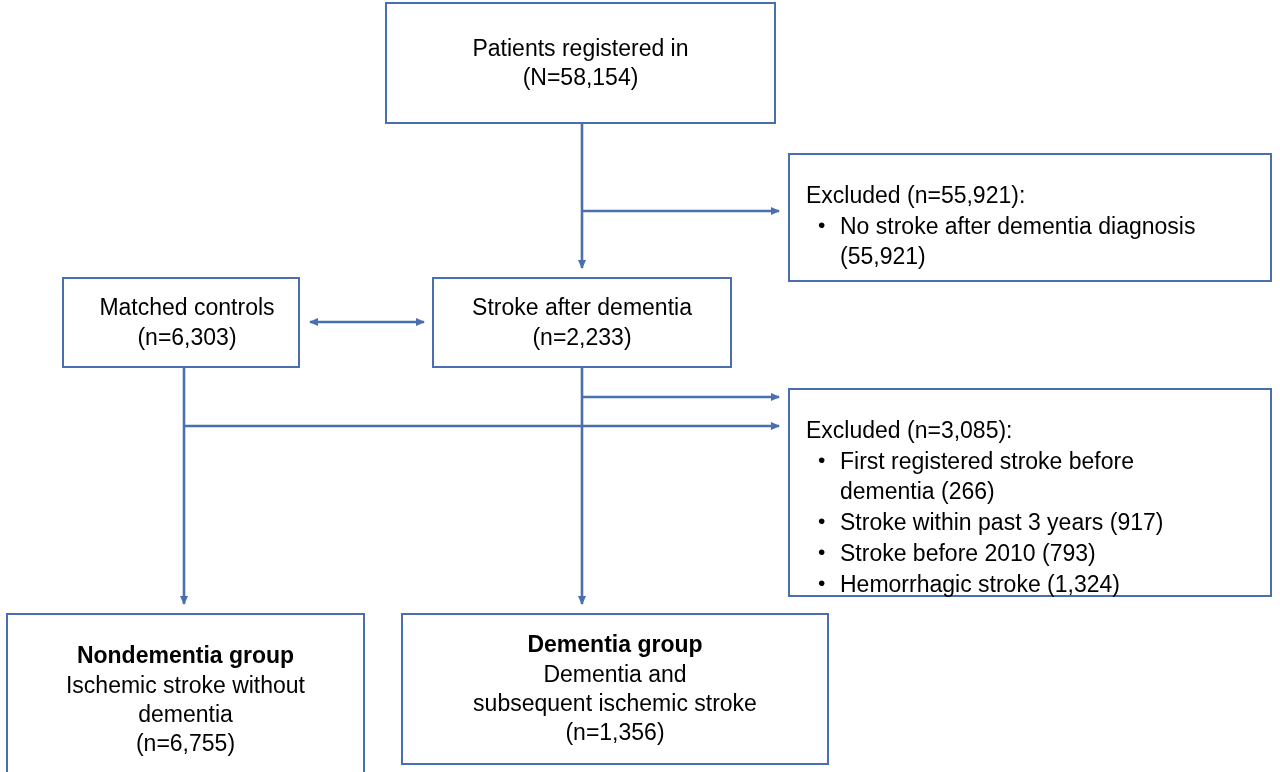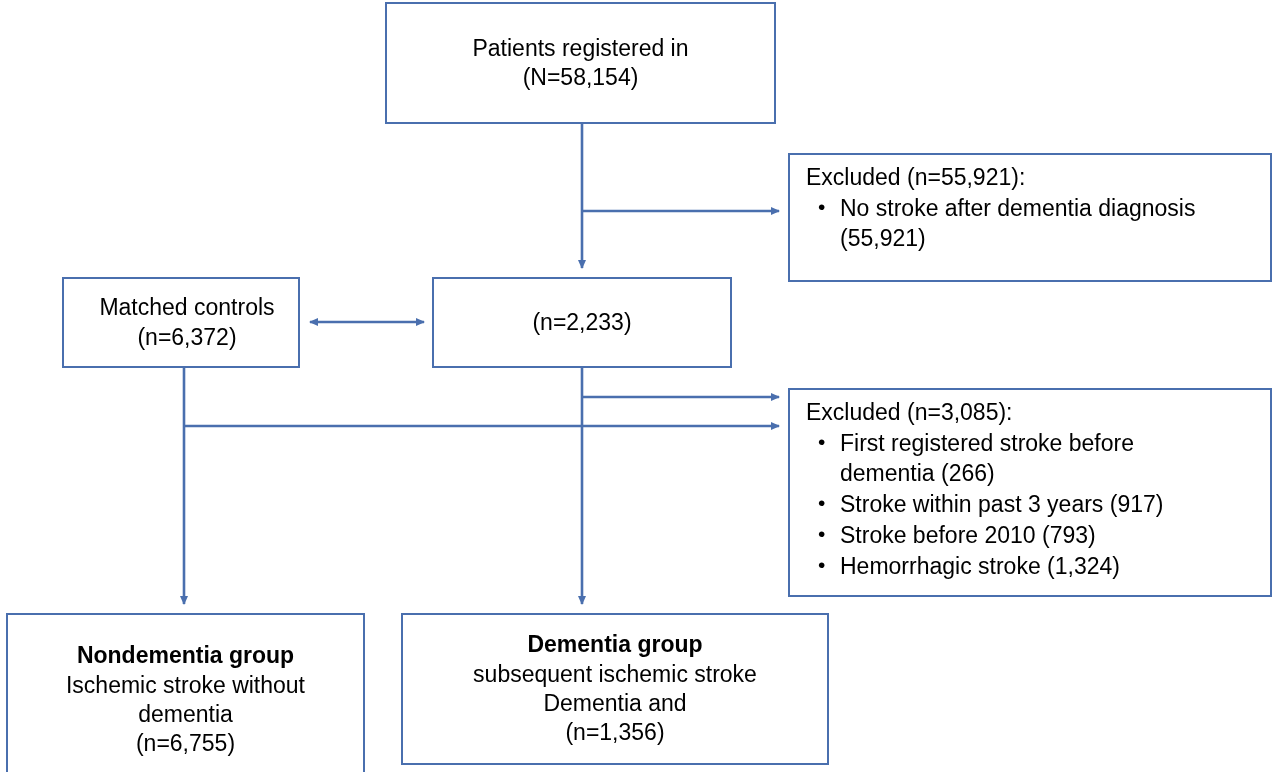--- a/index.html
+++ b/index.html
@@ -42,22 +42,22 @@
     color: #000000;
     z-index: 2;
   }
   .node .line { display: block; white-space: nowrap; }
   .node .bold { font-weight: bold; }
 
   
   .node.excluded {
     align-items: flex-start;
     text-align: left;
-    padding: 8px 8px 10px 16px;
-    justify-content: flex-start;
+    padding: 26px 8px 10px 16px;
+    justify-content: space-between;
   }
   .node.excluded .head {
     display: block;
     font-size: 23px;
     margin-bottom: 2px;
   }
   .node.excluded ul {
     margin: 0;
     padding: 0 0 0 34px;
     list-style: none;
@@ -140,24 +140,25 @@
       <li>
         <span class="bullet">•</span>
         <span class="line">No stroke after dementia diagnosis</span>
         <span class="line">(55,921)</span>
       </li>
     </ul>
   </div>
 
   <div class="node" id="node-controls">
     <span class="line">Matched controls</span>
-    <span class="line">(n=6,372)</span>
+    <span class="line">(n=6,303)</span>
   </div>
 
   <div class="node" id="node-stroke">
+    <span class="line">Stroke after dementia</span>
     <span class="line">(n=2,233)</span>
   </div>
 
   <div class="node excluded" id="node-excluded-2">
     <span class="head">Excluded (n=3,085):</span>
     <ul>
       <li>
         <span class="bullet">•</span>
         <span class="line">First registered stroke before</span>
         <span class="line">dementia (266)</span>
@@ -179,18 +180,18 @@
 
   <div class="node" id="node-nondem">
     <span class="line bold">Nondementia  group</span>
     <span class="line">Ischemic stroke without</span>
     <span class="line">dementia</span>
     <span class="line">(n=6,755)</span>
   </div>
 
   <div class="node" id="node-dem">
     <span class="line bold">Dementia group</span>
+    <span class="line">Dementia and</span>
     <span class="line">subsequent ischemic stroke</span>
-    <span class="line">Dementia and</span>
     <span class="line">(n=1,356)</span>
   </div>
 
 </div>
 
 </body></html>

